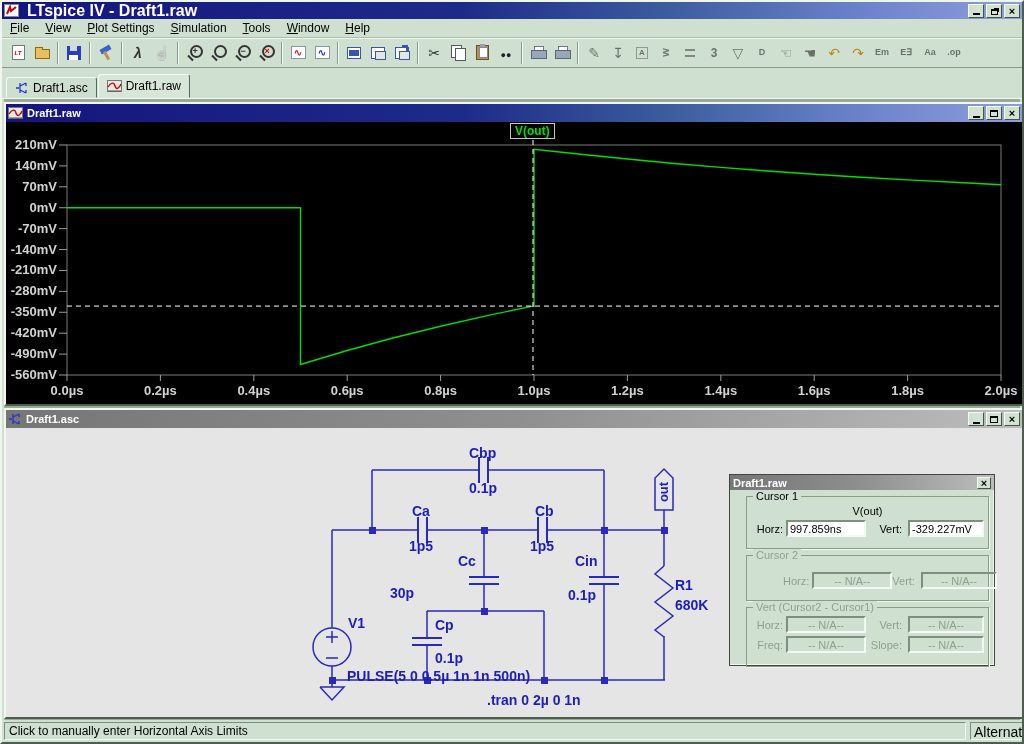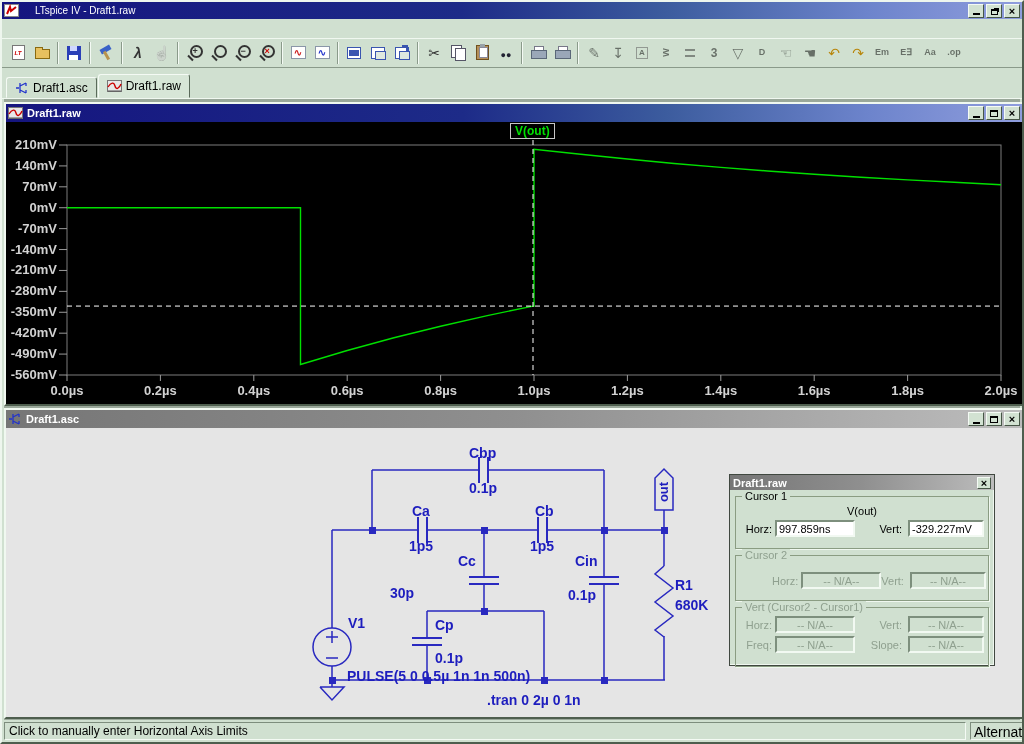--- a/index.html
+++ b/index.html
@@ -6,21 +6,21 @@
   html,body { width:1024px; height:744px; }
   body { font-family:"Liberation Sans", sans-serif; background:#9aa89a; }
   .app { position:relative; width:1024px; height:744px; background:#d0e0d0;
          border:2px solid; border-color:#eef6ee #4e5e4e #4e5e4e #eef6ee; overflow:hidden; }
 
   
   .title-active   { background:linear-gradient(90deg,#15157f 0%,#1d2b88 45%,#3c5c9e 65%,#6d84cc 85%,#8f9ddd 100%); }
   .title-inactive { background:linear-gradient(90deg,#767676 0%,#8f8f8f 50%,#bcbcbc 100%); }
   .titlebar { position:absolute; left:0; top:0; width:100%; height:17px;
               display:flex; align-items:center; padding:0 2px; }
-  .titlebar .t-text { color:#fff; font-weight:normal; font-size:10px; margin-left:16px; white-space:nowrap; }
+  .titlebar .t-text { color:#fff; font-weight:bold; font-size:16px; margin-left:8px; white-space:nowrap; }
   .t-btns { margin-left:auto; display:flex; }
   .wbtn { width:16px; height:14px; background:#d2e2d2; margin-left:2px;
           border:1px solid; border-color:#f4faf4 #46564 6 #465646 #f4faf4;
           border-color:#f4faf4 #465646 #465646 #f4faf4;
           display:flex; align-items:center; justify-content:center; position:relative; }
   .wbtn .g-min { width:7px; height:2px; background:#000; margin-top:7px; }
   .wbtn .g-max { width:8px; height:7px; border:1px solid #000; border-top-width:2px; }
   .wbtn .g-rest{ width:7px; height:6px; border:1px solid #000; border-top-width:2px; box-shadow:2px -2px 0 -1px #000; margin-top:2px; }
   .wbtn .g-close{ font-size:11px; font-weight:bold; color:#000; line-height:10px; }
 
@@ -97,21 +97,21 @@
   #sch-window { left:0; top:309px; width:1020px; height:311px; }
   .sch-canvas { position:relative; width:1016px; height:289px; background:#e5e5e5; overflow:hidden; }
   .sch-text { font-family:"Liberation Sans", sans-serif; font-size:14px; font-weight:bold; fill:#1d1dbe; }
 
   
   .cursor-dialog { position:absolute; left:723px; top:46px; width:266px; height:192px;
                    background:#d0e0d0; border:1px solid #404840; box-shadow:-1px -1px 0 #f0f8f0 inset; }
   .cd-title { height:15px; display:flex; align-items:center; padding:0 3px; }
   .cd-title .t-text { color:#fff; font-weight:bold; font-size:11px; }
   .cd-title .wbtn { width:14px; height:12px; margin-left:auto; }
-  .grp { position:relative; margin:6px 5px 0 5px; border:1px solid #8a9c82; box-shadow:1px 1px 0 #f0f8f0; padding-top:8px; }
+  .grp { position:relative; margin:6px 5px 0 16px; border:1px solid #8a9c82; box-shadow:1px 1px 0 #f0f8f0; padding-top:8px; }
   .grp-label { position:absolute; top:-7px; left:6px; background:#d0e0d0; padding:0 3px; font-size:11px; color:#000; }
   .grp.dis .grp-label { color:#8fa08f; }
   .trace-name { text-align:center; font-size:11px; color:#000; margin-bottom:3px; }
   .crow { display:flex; align-items:center; padding:0 4px 5px 4px; font-size:11px; color:#000; }
   .grp.dis .crow { color:#8fa08f; }
   .clab { width:32px; text-align:right; margin-right:3px; }
   .clab.wide { width:34px; }
   .cinput { height:17px; font-family:"Liberation Sans", sans-serif; font-size:11px; color:#000;
             background:#fff; border:2px solid; border-color:#7d8f7d #f2f9f2 #f2f9f2 #7d8f7d; padding:0 2px; }
   .cinput.w1 { width:80px; } .cinput.w2 { width:76px; margin-left:auto; }
@@ -142,20 +142,29 @@
         </span>
       <span class="wbtn">
           <span class="g-rest"></span>
         </span>
       <span class="wbtn">
           <span class="g-close">×</span>
         </span>
     </span>
   </div>
 
+  <div class="menubar" id="menubar">
+      <span class="menu-item"><u>F</u>ile</span>
+      <span class="menu-item"><u>V</u>iew</span>
+      <span class="menu-item"><u>P</u>lot Settings</span>
+      <span class="menu-item"><u>S</u>imulation</span>
+      <span class="menu-item"><u>T</u>ools</span>
+      <span class="menu-item"><u>W</u>indow</span>
+      <span class="menu-item"><u>H</u>elp</span>
+    </div>
   <div class="toolbar" id="toolbar">
       <span class="tbtn tb-new-schematic">
         <span class="i-doc">LT</span>
       </span>
       <span class="tbtn tb-open-file">
         <span class="i-folder"></span>
       </span>
       <span class="tsep"></span>
       <span class="tbtn tb-save">
         <span class="i-floppy"></span>

